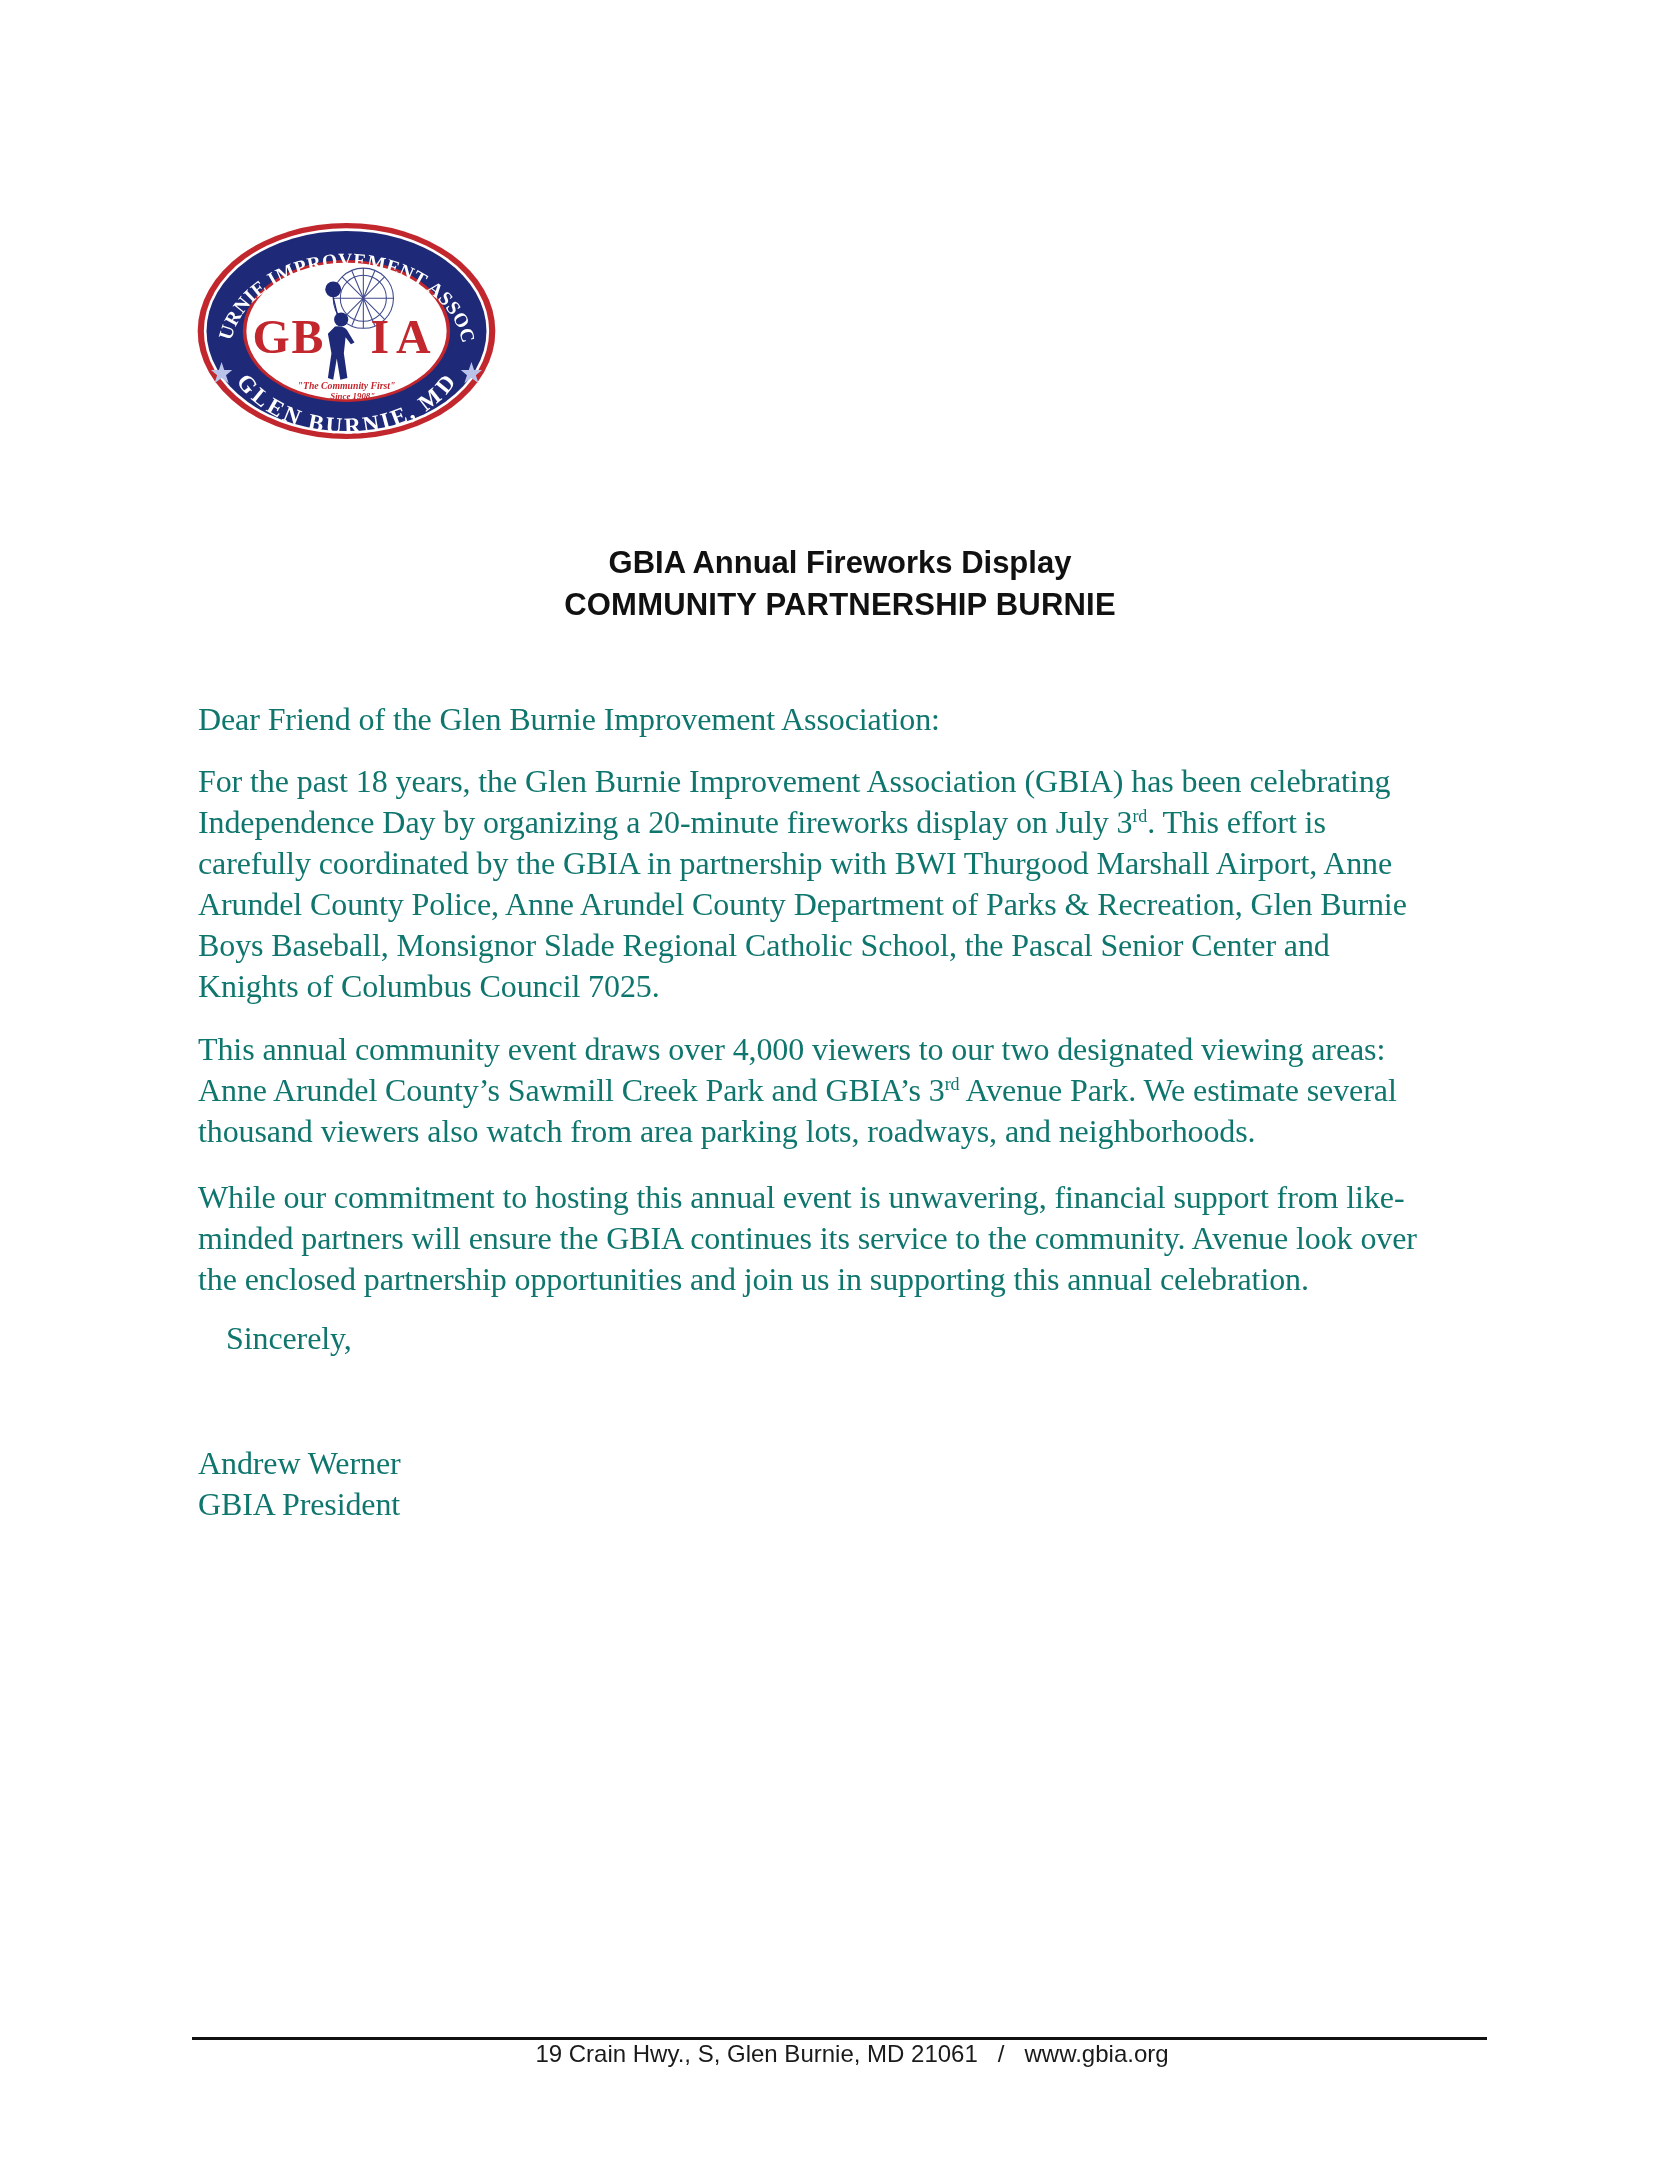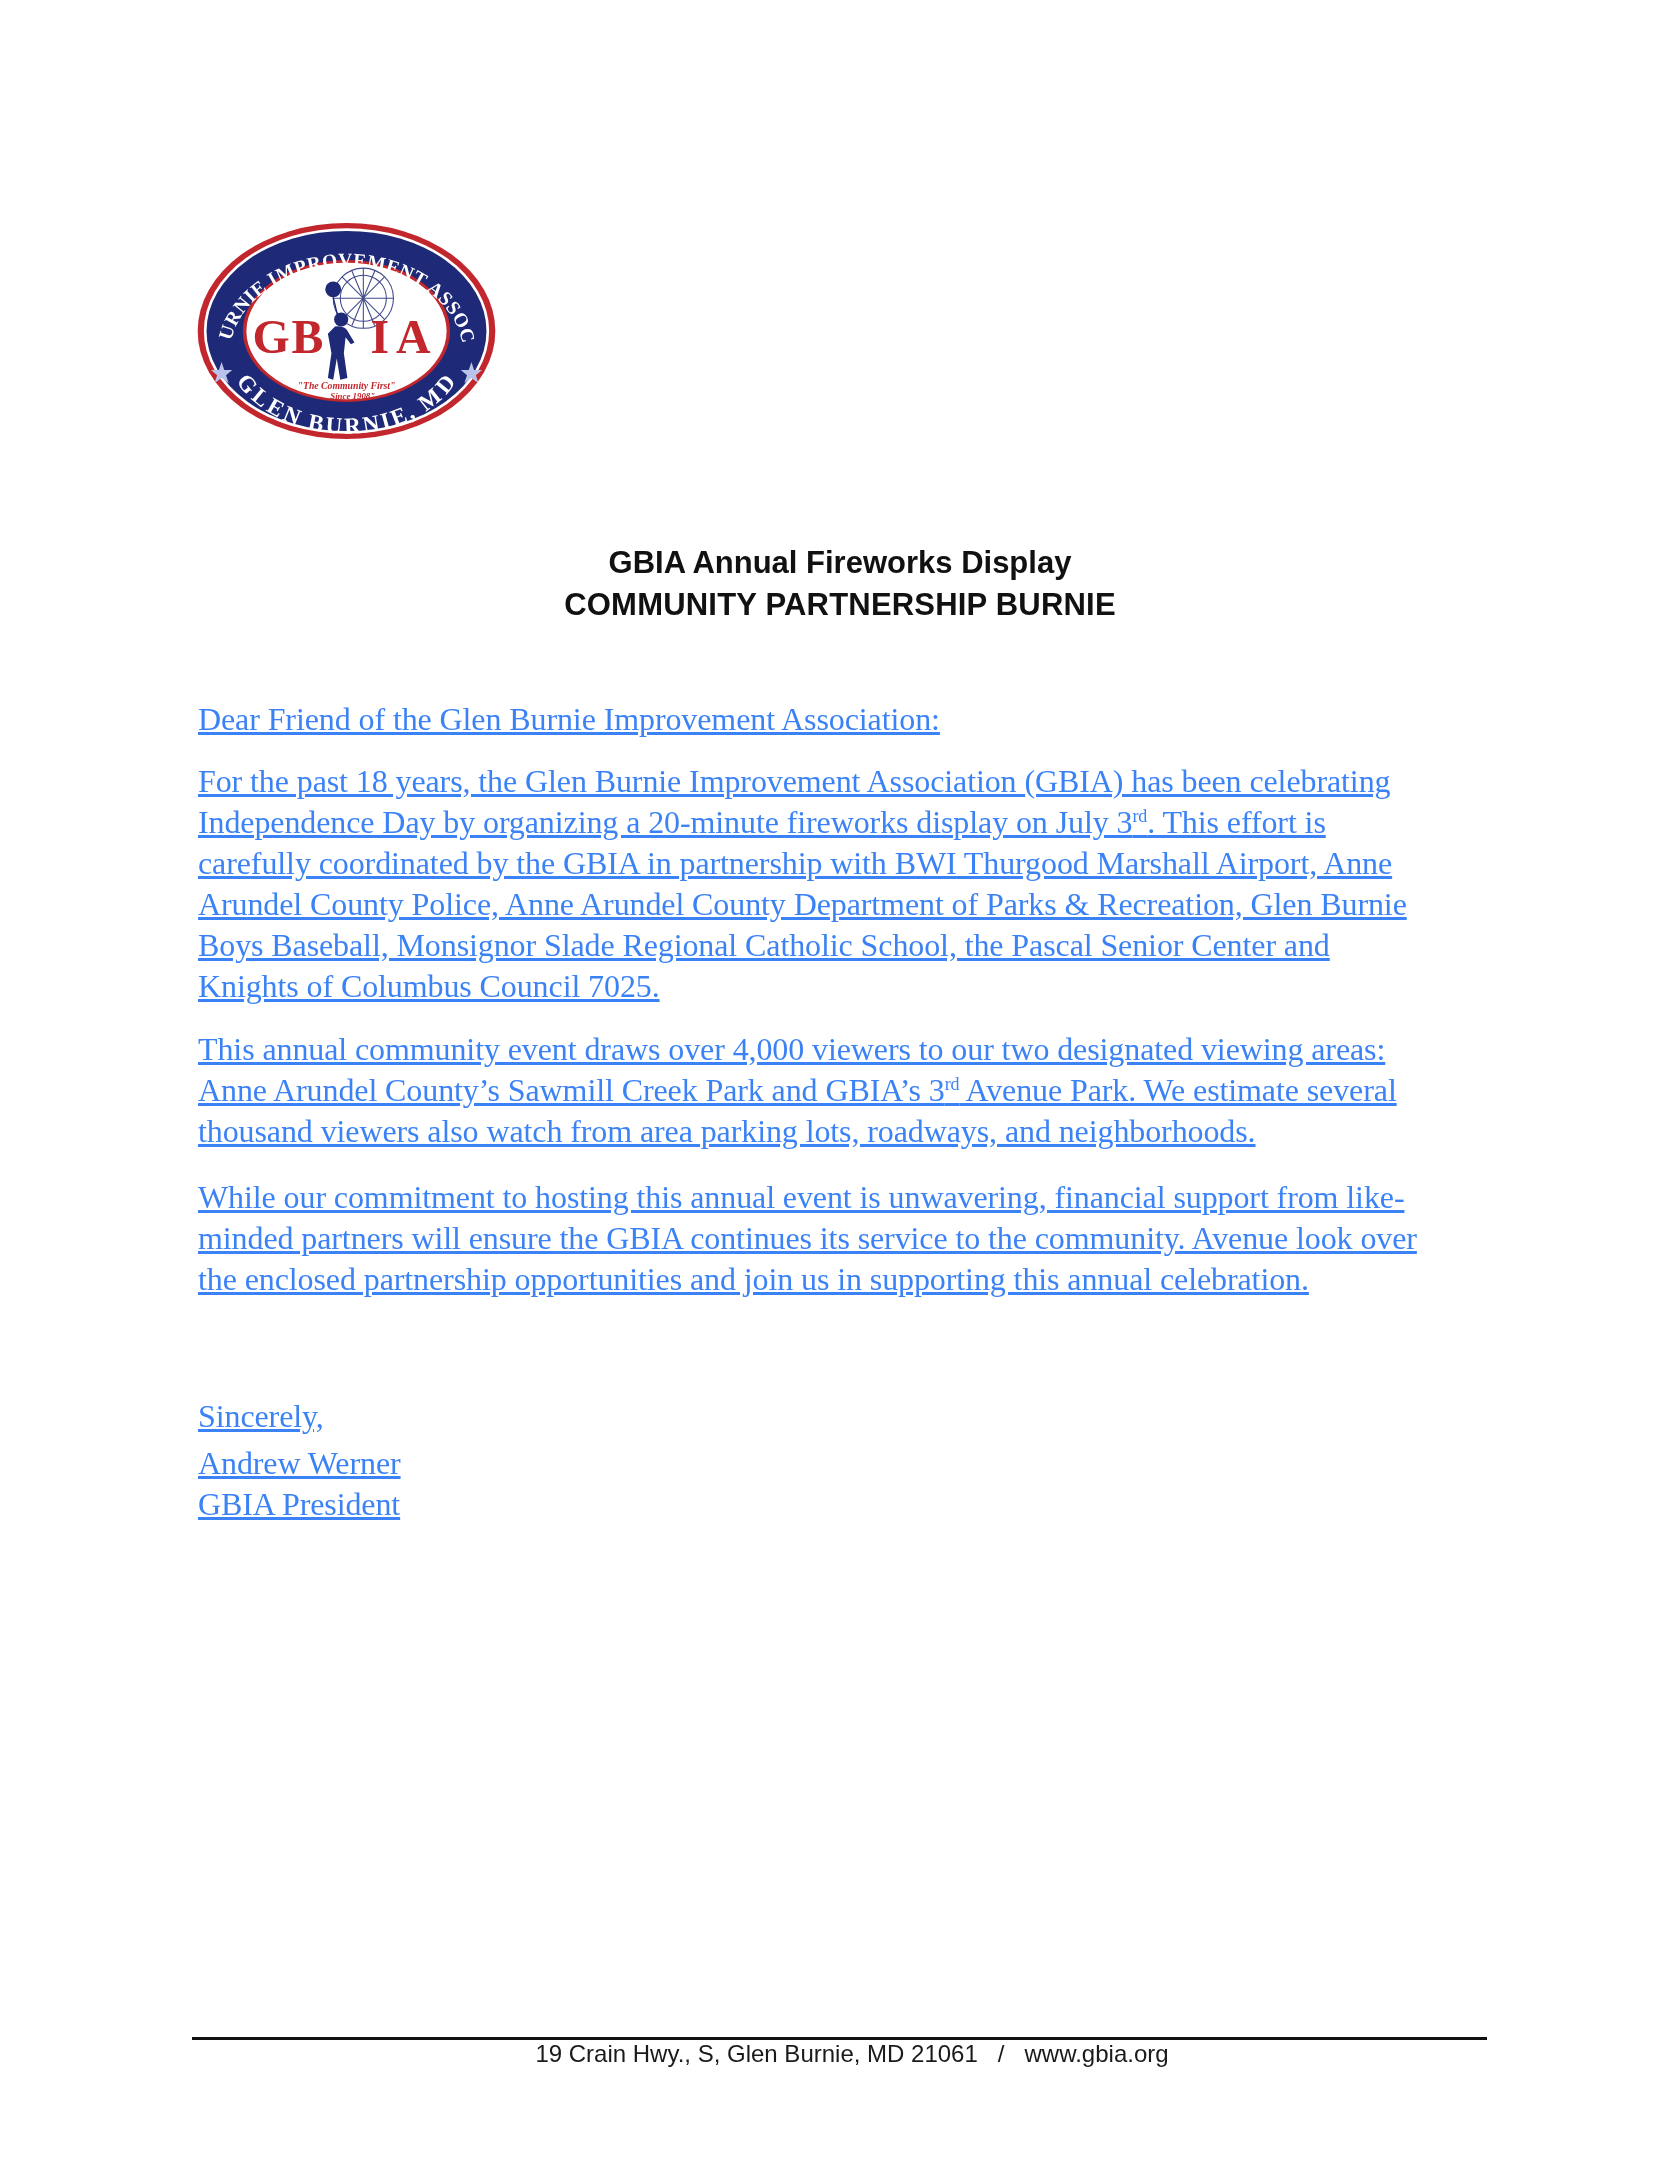--- a/index.html
+++ b/index.html
@@ -46,23 +46,22 @@
   .title-line { display: block; }
   .title-line.l2 { letter-spacing: 0.2px; }
 
   .body-text {
     position: absolute;
     left: 198px;
     width: 1295px;
     font-family: "Liberation Serif", serif;
     font-size: 32px;
     line-height: 41px;
-    color: #3b82f6;
+    color: #0f766e;
     letter-spacing: -0.1px;
-    text-decoration: underline;
   }
   .line { display: block; white-space: nowrap; }
   sup {
     font-size: 18px;
     line-height: 0;
     vertical-align: 11.5px;
   }
   .footer-rule {
     position: absolute;
     left: 192px;
@@ -168,21 +167,21 @@
     <span class="line"><span>Anne Arundel County’s Sawmill Creek Park and GBIA’s 3</span><sup>rd</sup><span> Avenue Park. We estimate several</span></span>
     <span class="line">thousand viewers also watch from area parking lots, roadways, and neighborhoods.</span>
   </div>
 
   <div class="body-text" style="top:1177px;">
     <span class="line">While our commitment to hosting this annual event is unwavering, financial support from like-</span>
     <span class="line">minded partners will ensure the GBIA continues its service to the community. Avenue look over</span>
     <span class="line">the enclosed partnership opportunities and join us in supporting this annual celebration.</span>
   </div>
 
-  <div class="body-text" style="top:1396px;">
+  <div class="body-text" style="top:1318px;margin-left:28px;">
     <span class="line">Sincerely,</span>
   </div>
 
   <div class="body-text" style="top:1443px;">
     <span class="line">Andrew Werner</span>
     <span class="line">GBIA President</span>
   </div>
 
   <div class="footer-rule"></div>
   <div class="footer-text"><span>19 Crain Hwy., S, Glen Burnie, MD 21061</span>   <span>/</span>   <span>www.gbia.org</span></div>

